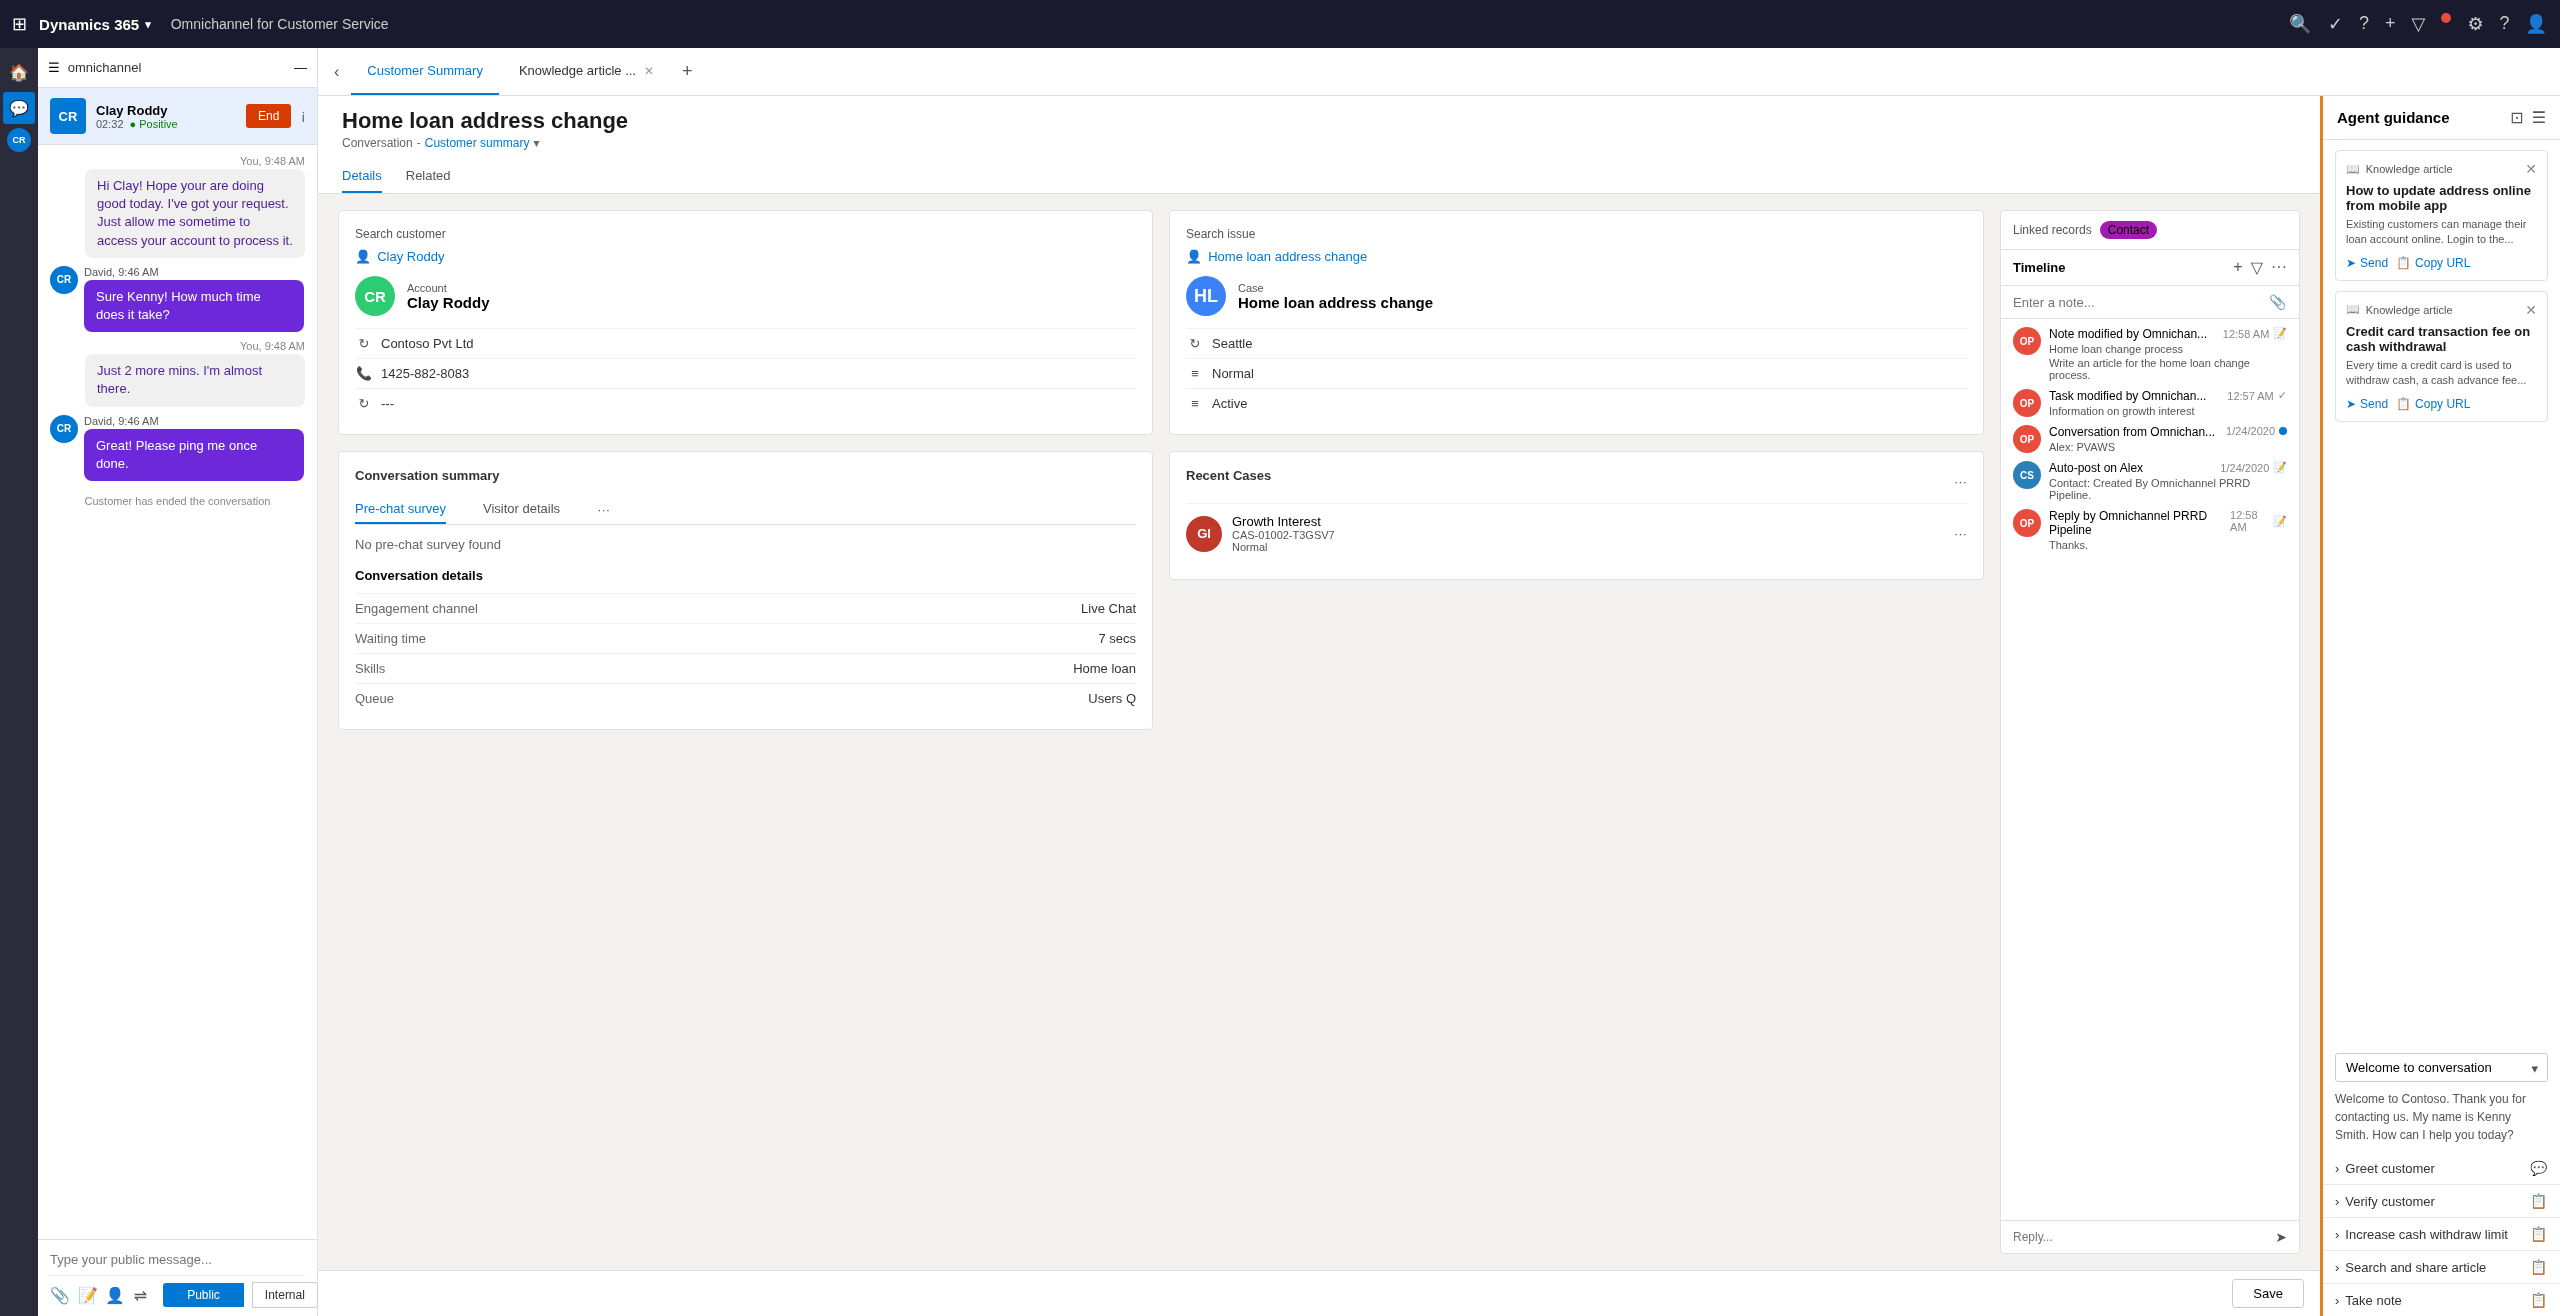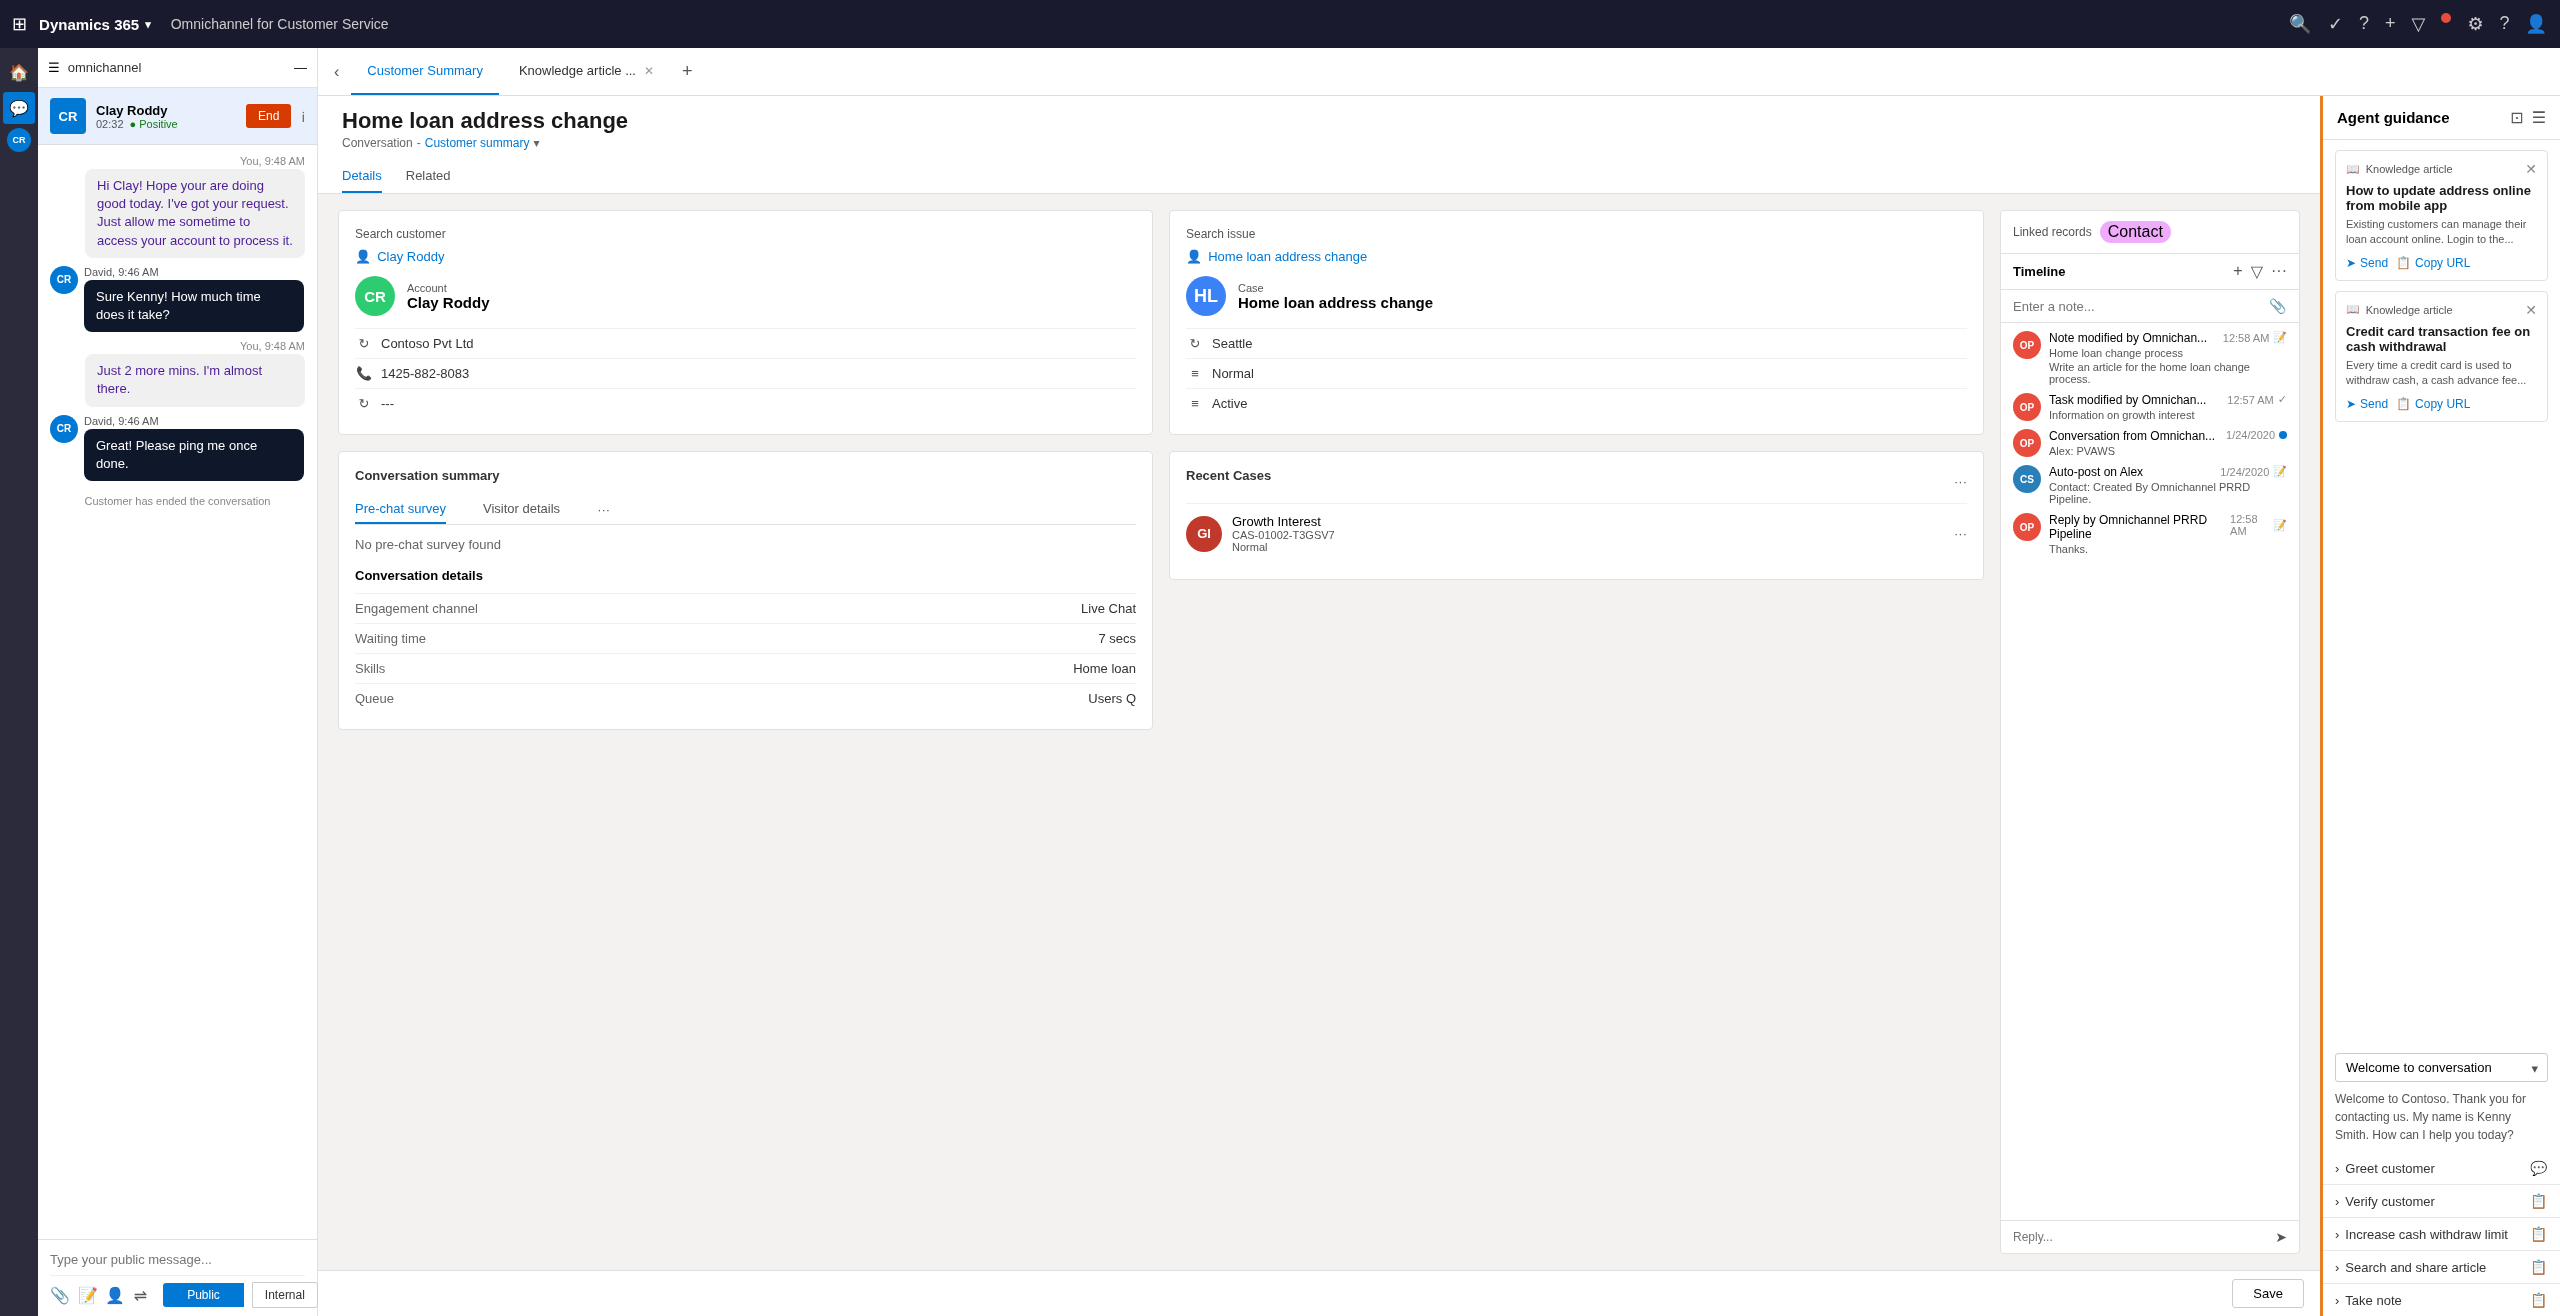--- a/index.html
+++ b/index.html
@@ -59,21 +59,21 @@
 
     
     .chat-area { flex: 1; overflow-y: auto; padding: 10px 12px; display: flex; flex-direction: column; gap: 8px; }
     .msg-row { display: flex; flex-direction: column; }
     .msg-timestamp { font-size: 11px; color: #888; text-align: right; margin-bottom: 2px; }
     .msg-bubble {
       max-width: 220px; padding: 8px 12px;
       border-radius: 8px; font-size: 13px; line-height: 1.4;
     }
     .msg-bubble.agent { background: #f0f0f0; color: #4c1d95; align-self: flex-end; }
-    .msg-bubble.customer { background: #0f172a; color: #fff; align-self: flex-start; }
+    .msg-bubble.customer { background: #6d28d9; color: #fff; align-self: flex-start; }
     .customer-row { display: flex; align-items: flex-start; gap: 6px; }
     .cr-avatar { width: 28px; height: 28px; background: #0078d4; border-radius: 50%; display: flex; align-items: center; justify-content: center; color: #fff; font-size: 10px; font-weight: 700; flex-shrink: 0; }
     .customer-name-ts { font-size: 11px; color: #555; margin-bottom: 2px; }
     .system-msg { text-align: center; font-size: 11px; color: #888; margin: 6px 0; }
 
     
     .chat-input-area {
       border-top: 1px solid #e0e0e0; padding: 8px 12px;
     }
     .chat-input {
@@ -199,21 +199,21 @@
     .case-info { flex: 1; }
     .case-name { font-weight: 500; font-size: 13px; }
     .case-id { font-size: 11px; color: #555; }
     .case-status { font-size: 11px; color: #555; }
     .case-more { color: #555; cursor: pointer; }
 
     
     .timeline-panel { background: #fff; border: 1px solid #e0e0e0; border-radius: 4px; height: 100%; display: flex; flex-direction: column; }
     .timeline-header { display: flex; align-items: center; padding: 10px 12px; border-bottom: 1px solid #e0e0e0; gap: 8px; }
     .linked-records { font-size: 12px; color: #555; }
-    .contact-badge { background: #f0abfc; padding: 2px 8px; border-radius: 12px; font-size: 16px; }
+    .contact-badge { background: #a21caf; padding: 2px 8px; border-radius: 12px; font-size: 12px; }
     .timeline-title { font-size: 13px; font-weight: 600; flex: 1; }
     .timeline-actions { display: flex; gap: 8px; color: #555; font-size: 16px; cursor: pointer; }
     .note-input { padding: 8px 12px; display: flex; align-items: center; border-bottom: 1px solid #e0e0e0; }
     .note-input input { flex: 1; border: none; outline: none; font-size: 13px; color: #999; }
     .note-attach { color: #888; font-size: 14px; cursor: pointer; }
     .timeline-items { flex: 1; overflow-y: auto; padding: 8px 12px; display: flex; flex-direction: column; gap: 8px; }
     .tl-item { display: flex; gap: 8px; align-items: flex-start; }
     .tl-avatar { width: 28px; height: 28px; border-radius: 50%; display: flex; align-items: center; justify-content: center; color: #fff; font-weight: 700; font-size: 10px; flex-shrink: 0; }
     .tl-content { flex: 1; }
     .tl-header { display: flex; justify-content: space-between; align-items: flex-start; }

